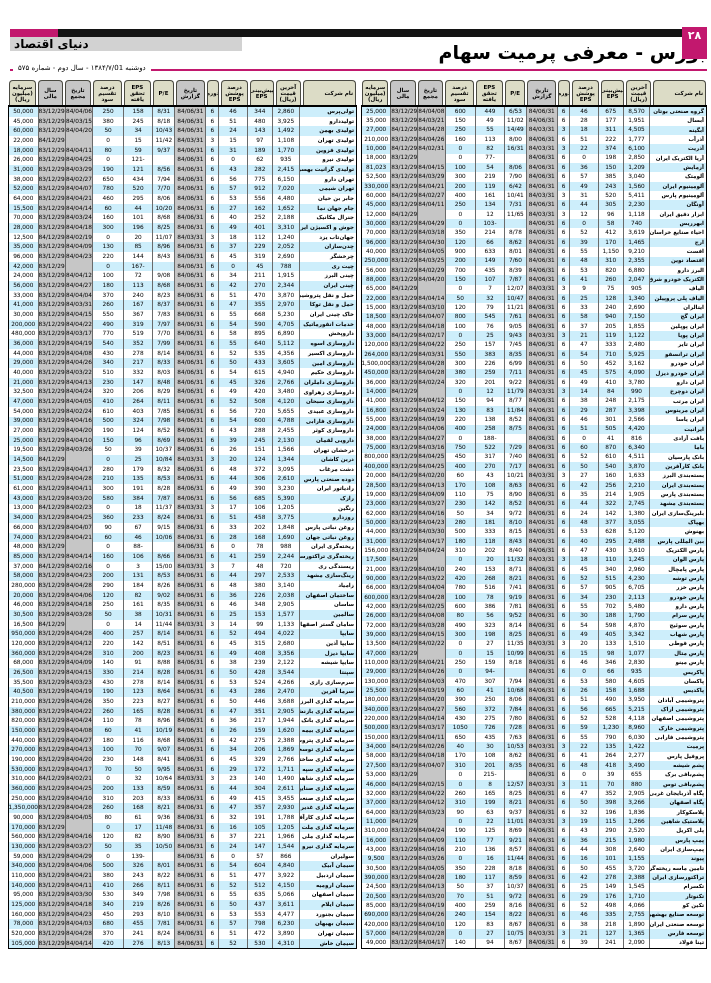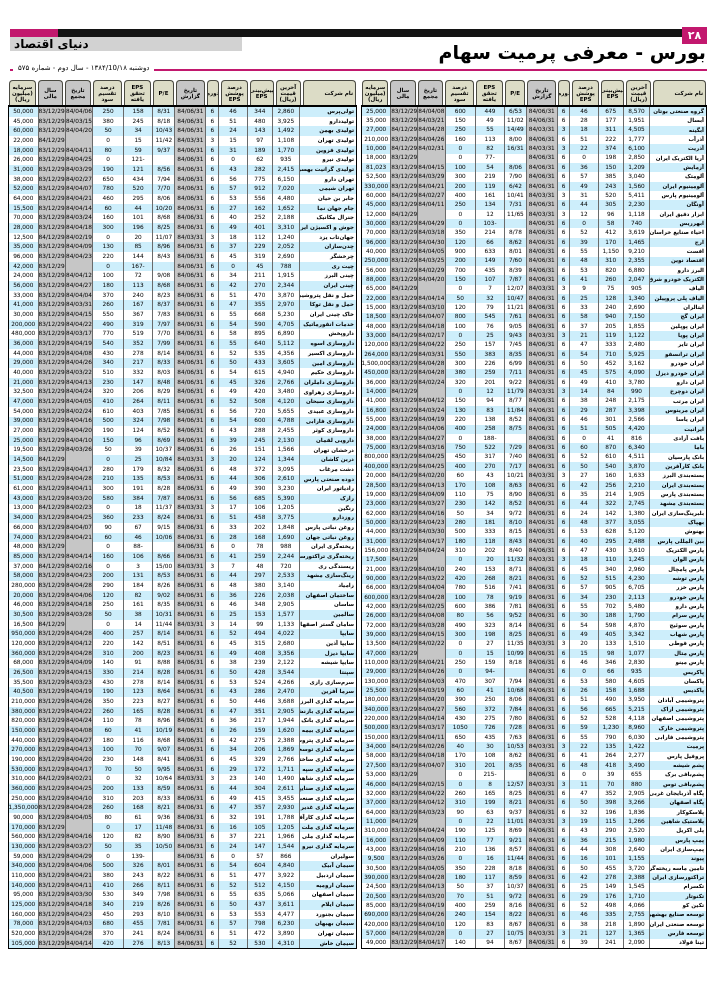--- a/index.html
+++ b/index.html
@@ -4,21 +4,21 @@
 <style>
   html,body{margin:0;padding:0;}
   body{
     width:711px;height:983px;position:relative;background:#ffffff;
     font-family:"DejaVu Sans","Liberation Sans",sans-serif;color:#000;
     overflow:hidden;
   }
   
   .topbar-black{position:absolute;top:29px;left:10px;width:673px;height:8px;background:#141414;}
   .topbar-magenta{position:absolute;top:29px;left:10px;width:48px;height:8px;background:#c2186e;z-index:2;}
-  .page-num{position:absolute;top:27px;left:682px;width:25px;height:17px;background:#c2186e;color:#fff;
+  .page-num{position:absolute;top:27px;left:682px;width:25px;height:32px;background:#c2186e;color:#fff;
     font-size:11px;font-weight:bold;text-align:center;line-height:17px;z-index:3;}
   .gray-strip{position:absolute;top:37px;left:10px;width:232px;height:14px;background:#d2d2d2;}
   .logo{position:absolute;top:37px;left:14px;height:14px;line-height:14px;font-size:12px;font-weight:bold;
     direction:rtl;white-space:nowrap;}
   .page-title{position:absolute;top:41px;right:5px;font-size:19px;font-weight:bold;direction:rtl;white-space:nowrap;}
   .rule{position:absolute;top:69px;left:10px;width:697px;height:2px;background:#c2186e;}
   .date-line{position:absolute;top:64px;left:13px;background:#fff;padding:0 5px;font-size:7px;direction:rtl;
     white-space:nowrap;z-index:2;}
   
   .stock-table{position:absolute;top:80px;height:869px;background:#fff;display:flex;flex-direction:column;}
@@ -47,21 +47,21 @@
 </head>
 <body>
 
 <div class="topbar-black"></div>
 <div class="topbar-magenta"></div>
 <div class="page-num">۲۸</div>
 <div class="gray-strip"></div>
 <div class="logo">دنیای اقتصاد</div>
 <div class="page-title">بورس - معرفی پرمیت سهام</div>
 <div class="rule"></div>
-<div class="date-line">دوشنبه ۱۳۸۴/10/۱۸ - سال دوم - شماره ۵۷۵</div>
+<div class="date-line">دوشنبه ۱۳۸۴/۷/01 - سال دوم - شماره ۵۷۵</div>
 
 <div class="stock-table tbl-right">
   <div class="thead">
       <div class="tab c0">نام شرکت</div>
       <div class="tab c1">آخرین قیمت (ریال)</div>
       <div class="tab c2">پیش‌بینی EPS</div>
       <div class="tab c3">درصد پوشش EPS</div>
       <div class="tab c4">دوره</div>
       <div class="tab c5">تاریخ گزارش</div>
       <div class="tab c6">P/E</div>

